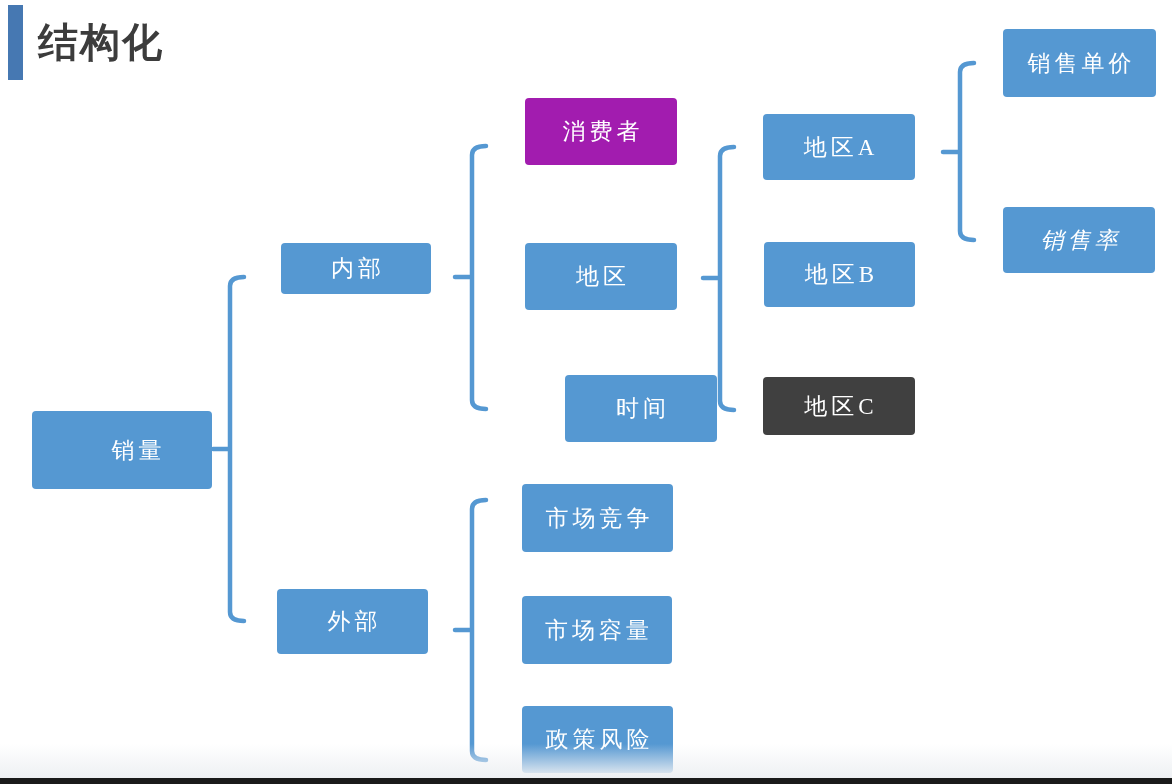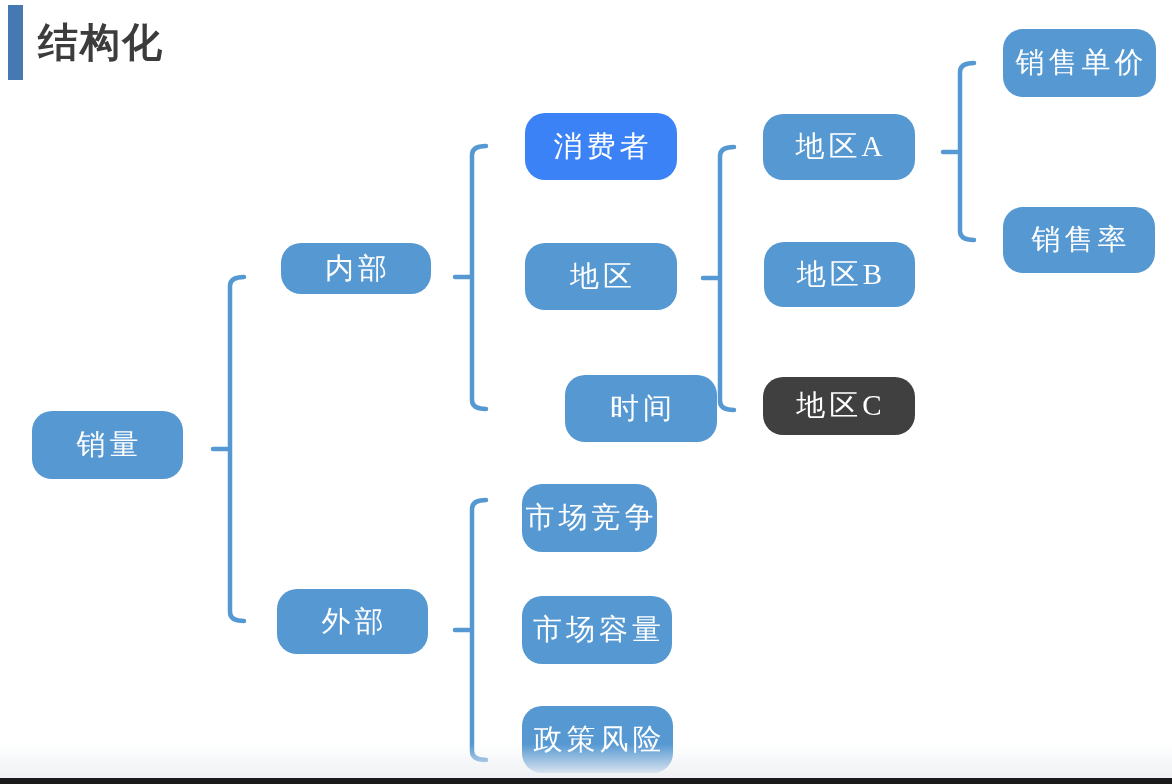--- a/index.html
+++ b/index.html
@@ -32,27 +32,27 @@
   }
   .connector-layer {
     position: absolute;
     left: 0; top: 0;
     width: 1172px; height: 784px;
     pointer-events: none;
   }
   .node {
     position: absolute;
     background: #5598D2;
-    border-radius: 20px;
+    border-radius: 4px;
     color: #ffffff;
     display: flex;
     align-items: center;
     justify-content: center;
     font-family: "Liberation Serif", "DejaVu Serif", serif;
-    font-size: 29px;
+    font-size: 23px;
     letter-spacing: 4px;
     text-indent: 4px;
     white-space: nowrap;
   }
   .bottom-fade {
     position: absolute;
     left: 0; right: 0; bottom: 6px;
     height: 34px;
     background: linear-gradient(rgba(255,255,255,0), #EEF0F3);
   }
@@ -72,31 +72,31 @@
 
   <svg class="connector-layer" id="connectors" viewBox="0 0 1172 784" xmlns="http://www.w3.org/2000/svg">
       <path d="M 244 277 Q 230 277 230 286 L 230 612 Q 230 621 244 621 M 213 449 L 230 449" fill="none" stroke="#5598D2" stroke-width="4.5" stroke-linecap="round"></path>
       <path d="M 486 146 Q 472 146 472 155 L 472 400 Q 472 409 486 409 M 455 277 L 472 277" fill="none" stroke="#5598D2" stroke-width="4.5" stroke-linecap="round"></path>
       <path d="M 734 147 Q 720 147 720 156 L 720 401 Q 720 410 734 410 M 703 278 L 720 278" fill="none" stroke="#5598D2" stroke-width="4.5" stroke-linecap="round"></path>
       <path d="M 974 63 Q 960 63 960 72 L 960 231 Q 960 240 974 240 M 943 152 L 960 152" fill="none" stroke="#5598D2" stroke-width="4.5" stroke-linecap="round"></path>
       <path d="M 486 500 Q 472 500 472 509 L 472 751 Q 472 760 486 760 M 455 630 L 472 630" fill="none" stroke="#5598D2" stroke-width="4.5" stroke-linecap="round"></path>
     </svg>
 
   <div id="nodes">
-      <div class="node" style="left: 32px; top: 411px; width: 151px; height: 68px; background: rgb(85, 152, 210); color: rgb(255, 255, 255);">销量</div>
+      <div class="node" style="left: 32px; top: 411px; width: 151px; height: 78px; background: rgb(85, 152, 210); color: rgb(255, 255, 255); padding-left: 29px;">销量</div>
       <div class="node" style="left: 281px; top: 243px; width: 150px; height: 51px; background: rgb(85, 152, 210); color: rgb(255, 255, 255);">内部</div>
       <div class="node" style="left: 277px; top: 589px; width: 151px; height: 65px; background: rgb(85, 152, 210); color: rgb(255, 255, 255);">外部</div>
-      <div class="node" style="left: 525px; top: 113px; width: 152px; height: 67px; background: #3b82f6; color: rgb(255, 255, 255);">消费者</div>
+      <div class="node" style="left: 525px; top: 98px; width: 152px; height: 67px; background: #a21caf; color: rgb(255, 255, 255);">消费者</div>
       <div class="node" style="left: 525px; top: 243px; width: 152px; height: 67px; background: rgb(85, 152, 210); color: rgb(255, 255, 255);">地区</div>
       <div class="node" style="left: 525px; top: 375px; width: 152px; height: 67px; background: rgb(85, 152, 210); color: rgb(255, 255, 255); margin-left: 40px;">时间</div>
       <div class="node" style="left: 763px; top: 114px; width: 152px; height: 66px; background: rgb(85, 152, 210); color: rgb(255, 255, 255);">地区A</div>
       <div class="node" style="left: 764px; top: 242px; width: 151px; height: 65px; background: rgb(85, 152, 210); color: rgb(255, 255, 255);">地区B</div>
       <div class="node" style="left: 763px; top: 377px; width: 152px; height: 58px; background: #404040; color: rgb(255, 255, 255);">地区C</div>
       <div class="node" style="left: 1003px; top: 29px; width: 153px; height: 68px; background: rgb(85, 152, 210); color: rgb(255, 255, 255);">销售单价</div>
-      <div class="node" style="left: 1003px; top: 207px; width: 152px; height: 66px; background: rgb(85, 152, 210); color: rgb(255, 255, 255);">销售率</div>
-      <div class="node" style="left: 522px; top: 484px; width: 135px; height: 68px; background: rgb(85, 152, 210); color: rgb(255, 255, 255);">市场竞争</div>
+      <div class="node" style="left: 1003px; top: 207px; width: 152px; height: 66px; background: rgb(85, 152, 210); color: rgb(255, 255, 255); font-style: italic;">销售率</div>
+      <div class="node" style="left: 522px; top: 484px; width: 151px; height: 68px; background: rgb(85, 152, 210); color: rgb(255, 255, 255);">市场竞争</div>
       <div class="node" style="left: 522px; top: 596px; width: 150px; height: 68px; background: rgb(85, 152, 210); color: rgb(255, 255, 255);">市场容量</div>
       <div class="node" style="left: 522px; top: 706px; width: 151px; height: 67px; background: rgb(85, 152, 210); color: rgb(255, 255, 255);">政策风险</div>
     </div>
 
   <div class="bottom-fade"></div>
   <div class="bottom-bar"></div>
 </div>
 
 </body></html>

